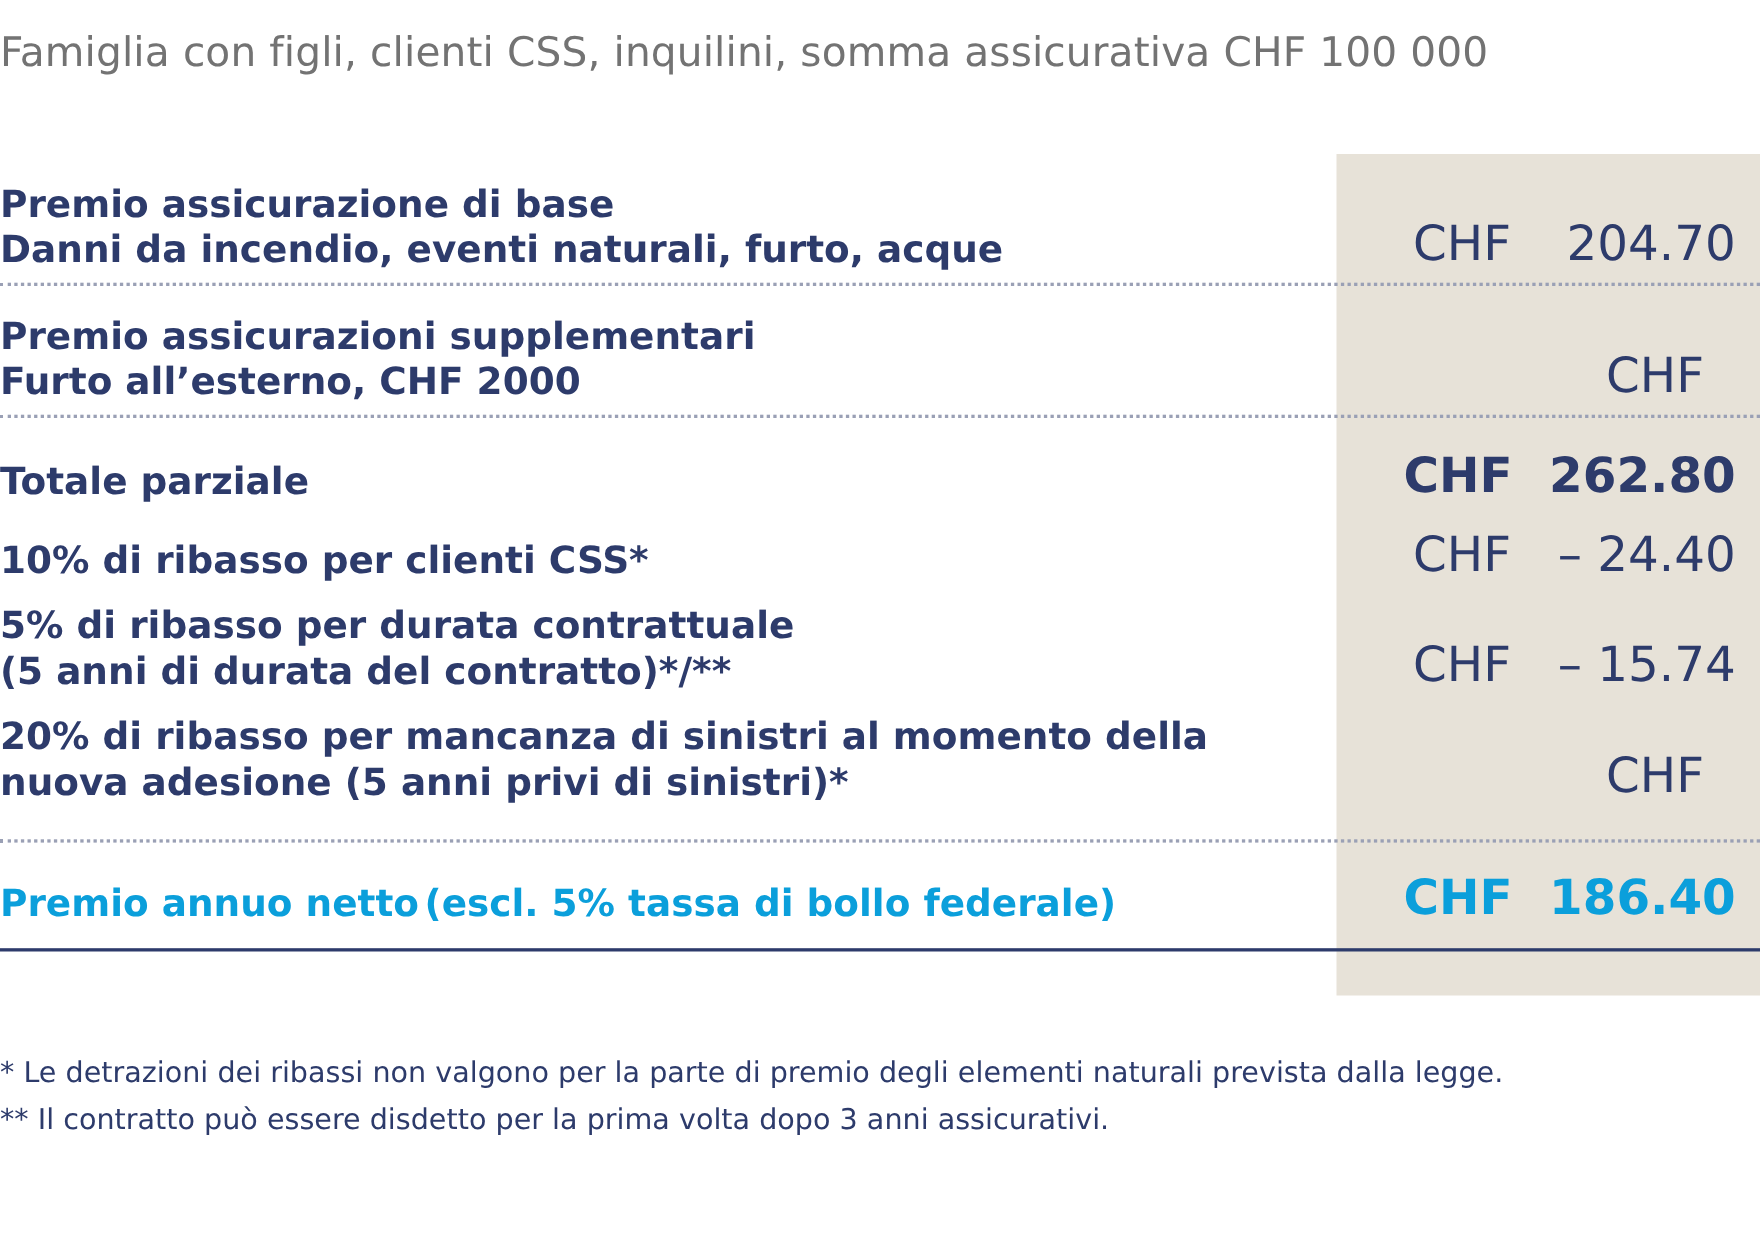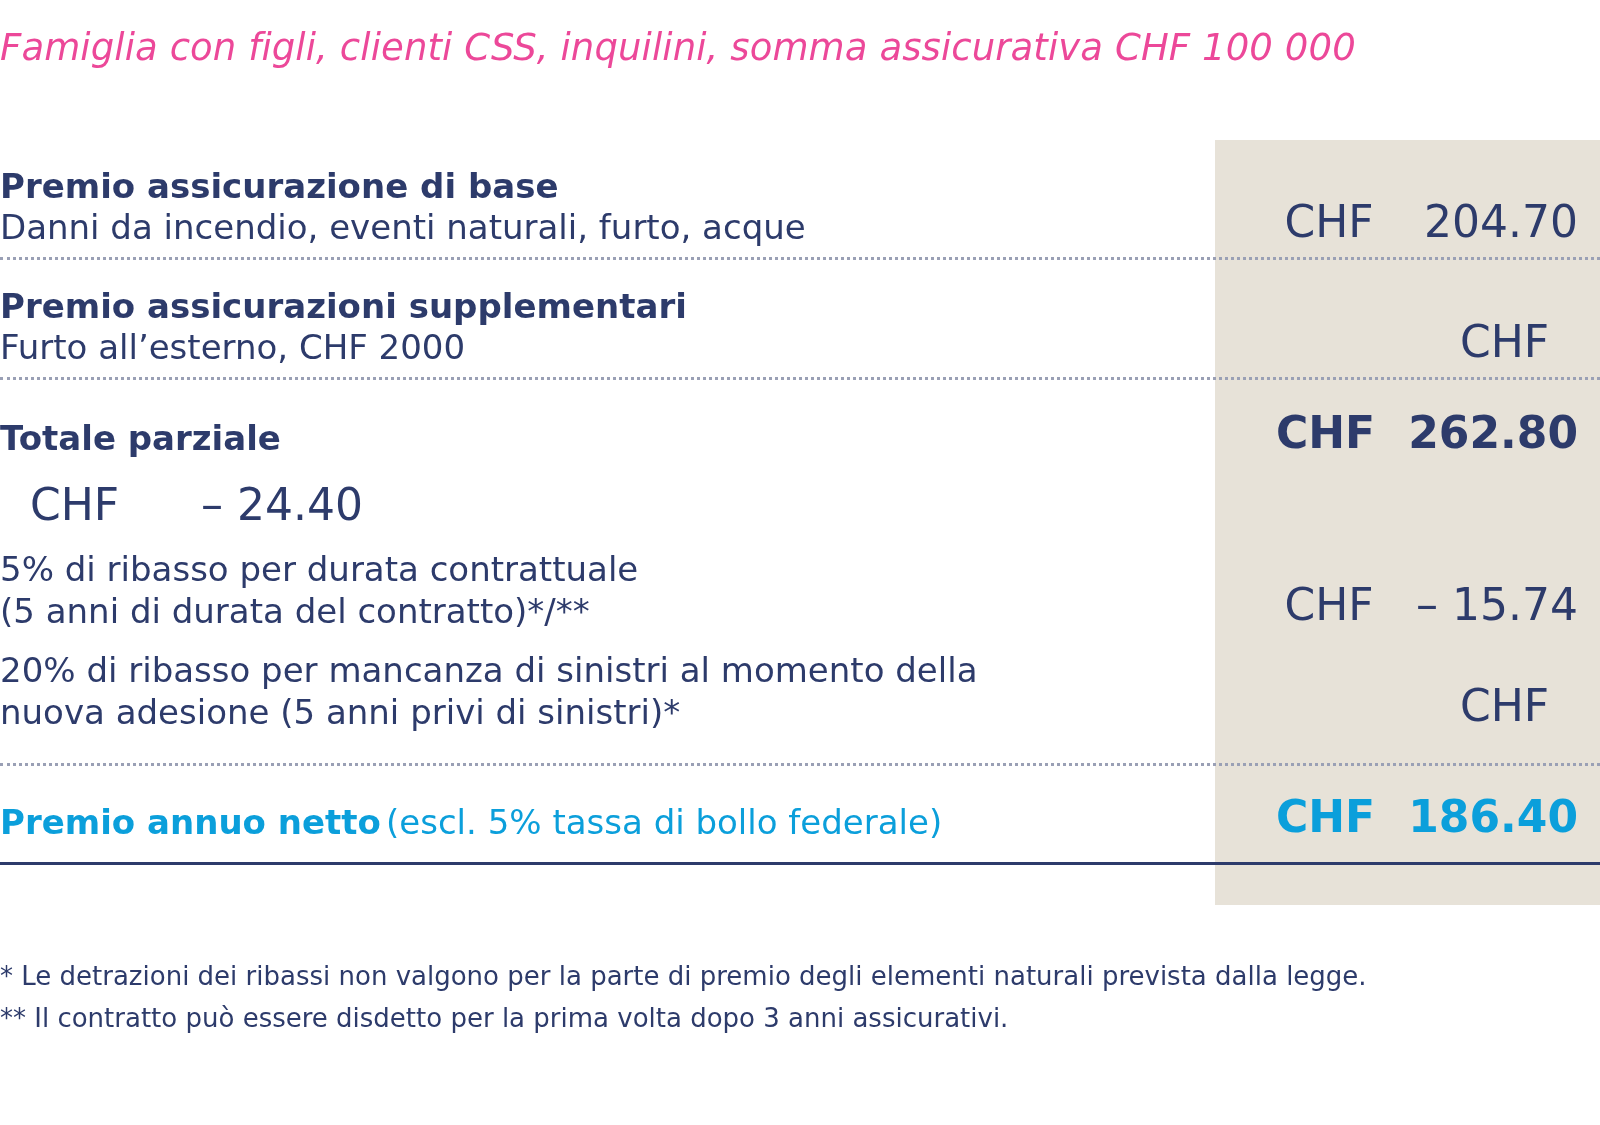--- a/index.html
+++ b/index.html
@@ -25,24 +25,23 @@
     height: 1125px;
   }
 
   
   .doc-title {
     position: absolute;
     left: 250px;
     top: 26px;
     font-size: 37px;
     line-height: 1.2;
-    color: #ec4899;
+    color: #737373;
     white-space: nowrap;
     letter-spacing: 0.1px;
-    font-style: italic;
   }
 
   
   .table {
     position: absolute;
     left: 250px;
     top: 140px;
     width: 1600px;
   }
 
@@ -92,21 +91,21 @@
     width: 1600px;
   }
 
   .lbl-bold {
     font-weight: bold;
     font-size: 34px;
     line-height: 1.22;
     color: #2d3b6b;
   }
   .lbl-reg {
-    font-weight: normal;
+    font-weight: bold;
     font-size: 34px;
     line-height: 1.22;
     color: #2d3b6b;
   }
   .cur, .amt {
     font-size: 44px;
     line-height: 1.22;
     color: #2d3b6b;
     font-weight: normal;
   }
@@ -162,20 +161,23 @@
 
     <div class="row strong blk-2line">
       <div class="desc">
         <div class="lbl-bold">Totale parziale</div>
       </div>
       <div class="cur">CHF</div>
       <div class="amt">262.80</div>
     </div>
 
     <div class="row pad-sm">
+      <div class="desc">
+        <div class="lbl-reg">10% di ribasso per clienti CSS*</div>
+      </div>
       <div class="cur">CHF</div>
       <div class="amt">–  24.40</div>
     </div>
 
     <div class="row pad-sm">
       <div class="desc">
         <div class="lbl-reg" style="white-space:pre-line">5% di ribasso per durata contrattuale
 (5 anni di durata del contratto)*/**</div>
       </div>
       <div class="cur">CHF</div>

